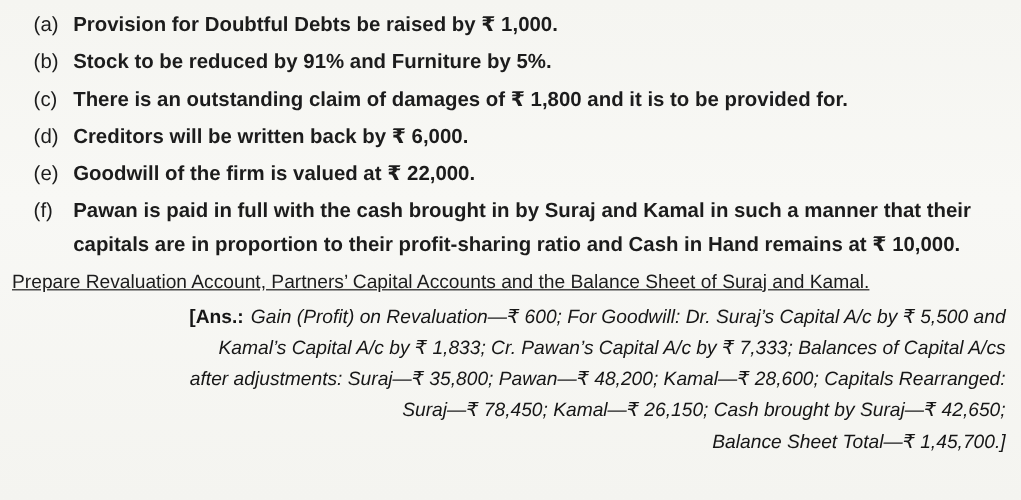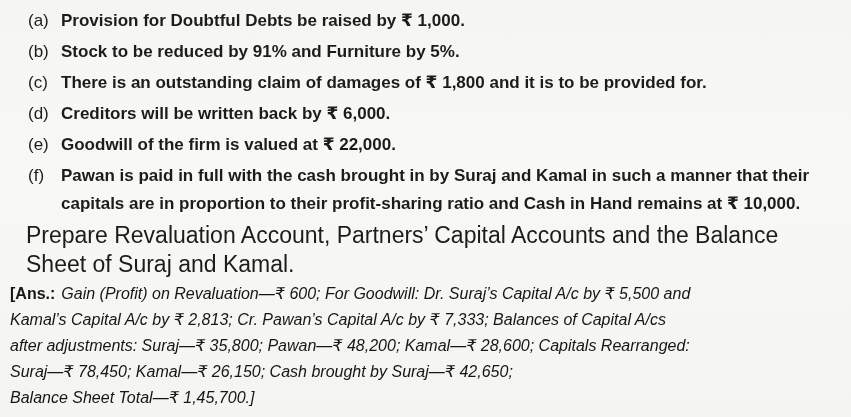--- a/index.html
+++ b/index.html
@@ -29,27 +29,28 @@
     font-size: 17px;
   }
   .item .lbl {
     flex: 0 0 33px;
   }
   .item .txt {
     flex: 1 1 auto;
     font-weight: bold;
   }
   .instruction {
-    margin: 2px 0 0 16px;
-    font-size: 23px;
+    margin: 2px 0 0 0;
+    font-size: 16px;
     line-height: 29px;
+    text-decoration: underline;
   }
   .answer {
     margin-top: 2px;
-    text-align: left;
+    text-align: right;
     font-style: italic;
     font-size: 16px;
     line-height: 26px;
     color: #161616;
   }
   .ans-line {
     white-space: nowrap;
   }
   .ans-prefix {
     font-style: normal;
@@ -88,19 +89,19 @@
       <span class="txt">Pawan is paid in full with the cash brought in by Suraj and Kamal in such a manner that their capitals are in proportion to their profit-sharing ratio and Cash in Hand remains at ₹ 10,000.</span>
     </div>
   </div>
 
   <p class="instruction">Prepare Revaluation Account, Partners’ Capital Accounts and the Balance Sheet of Suraj and Kamal.</p>
 
   <div class="answer">
     <div class="ans-line">
       <span class="ans-prefix">[Ans.:</span><span>Gain (Profit) on Revaluation—₹ 600; For Goodwill: Dr. Suraj’s Capital A/c by ₹ 5,500 and</span>
     </div>
-    <div class="ans-line">Kamal’s Capital A/c by ₹ 2,813; Cr. Pawan’s Capital A/c by ₹ 7,333; Balances of Capital A/cs</div>
+    <div class="ans-line">Kamal’s Capital A/c by ₹ 1,833; Cr. Pawan’s Capital A/c by ₹ 7,333; Balances of Capital A/cs</div>
     <div class="ans-line">after adjustments: Suraj—₹ 35,800; Pawan—₹ 48,200; Kamal—₹ 28,600; Capitals Rearranged:</div>
     <div class="ans-line">Suraj—₹ 78,450; Kamal—₹ 26,150; Cash brought by Suraj—₹ 42,650;</div>
     <div class="ans-line">Balance Sheet Total—₹ 1,45,700.]</div>
   </div>
 
 </div>
 
 </body></html>

